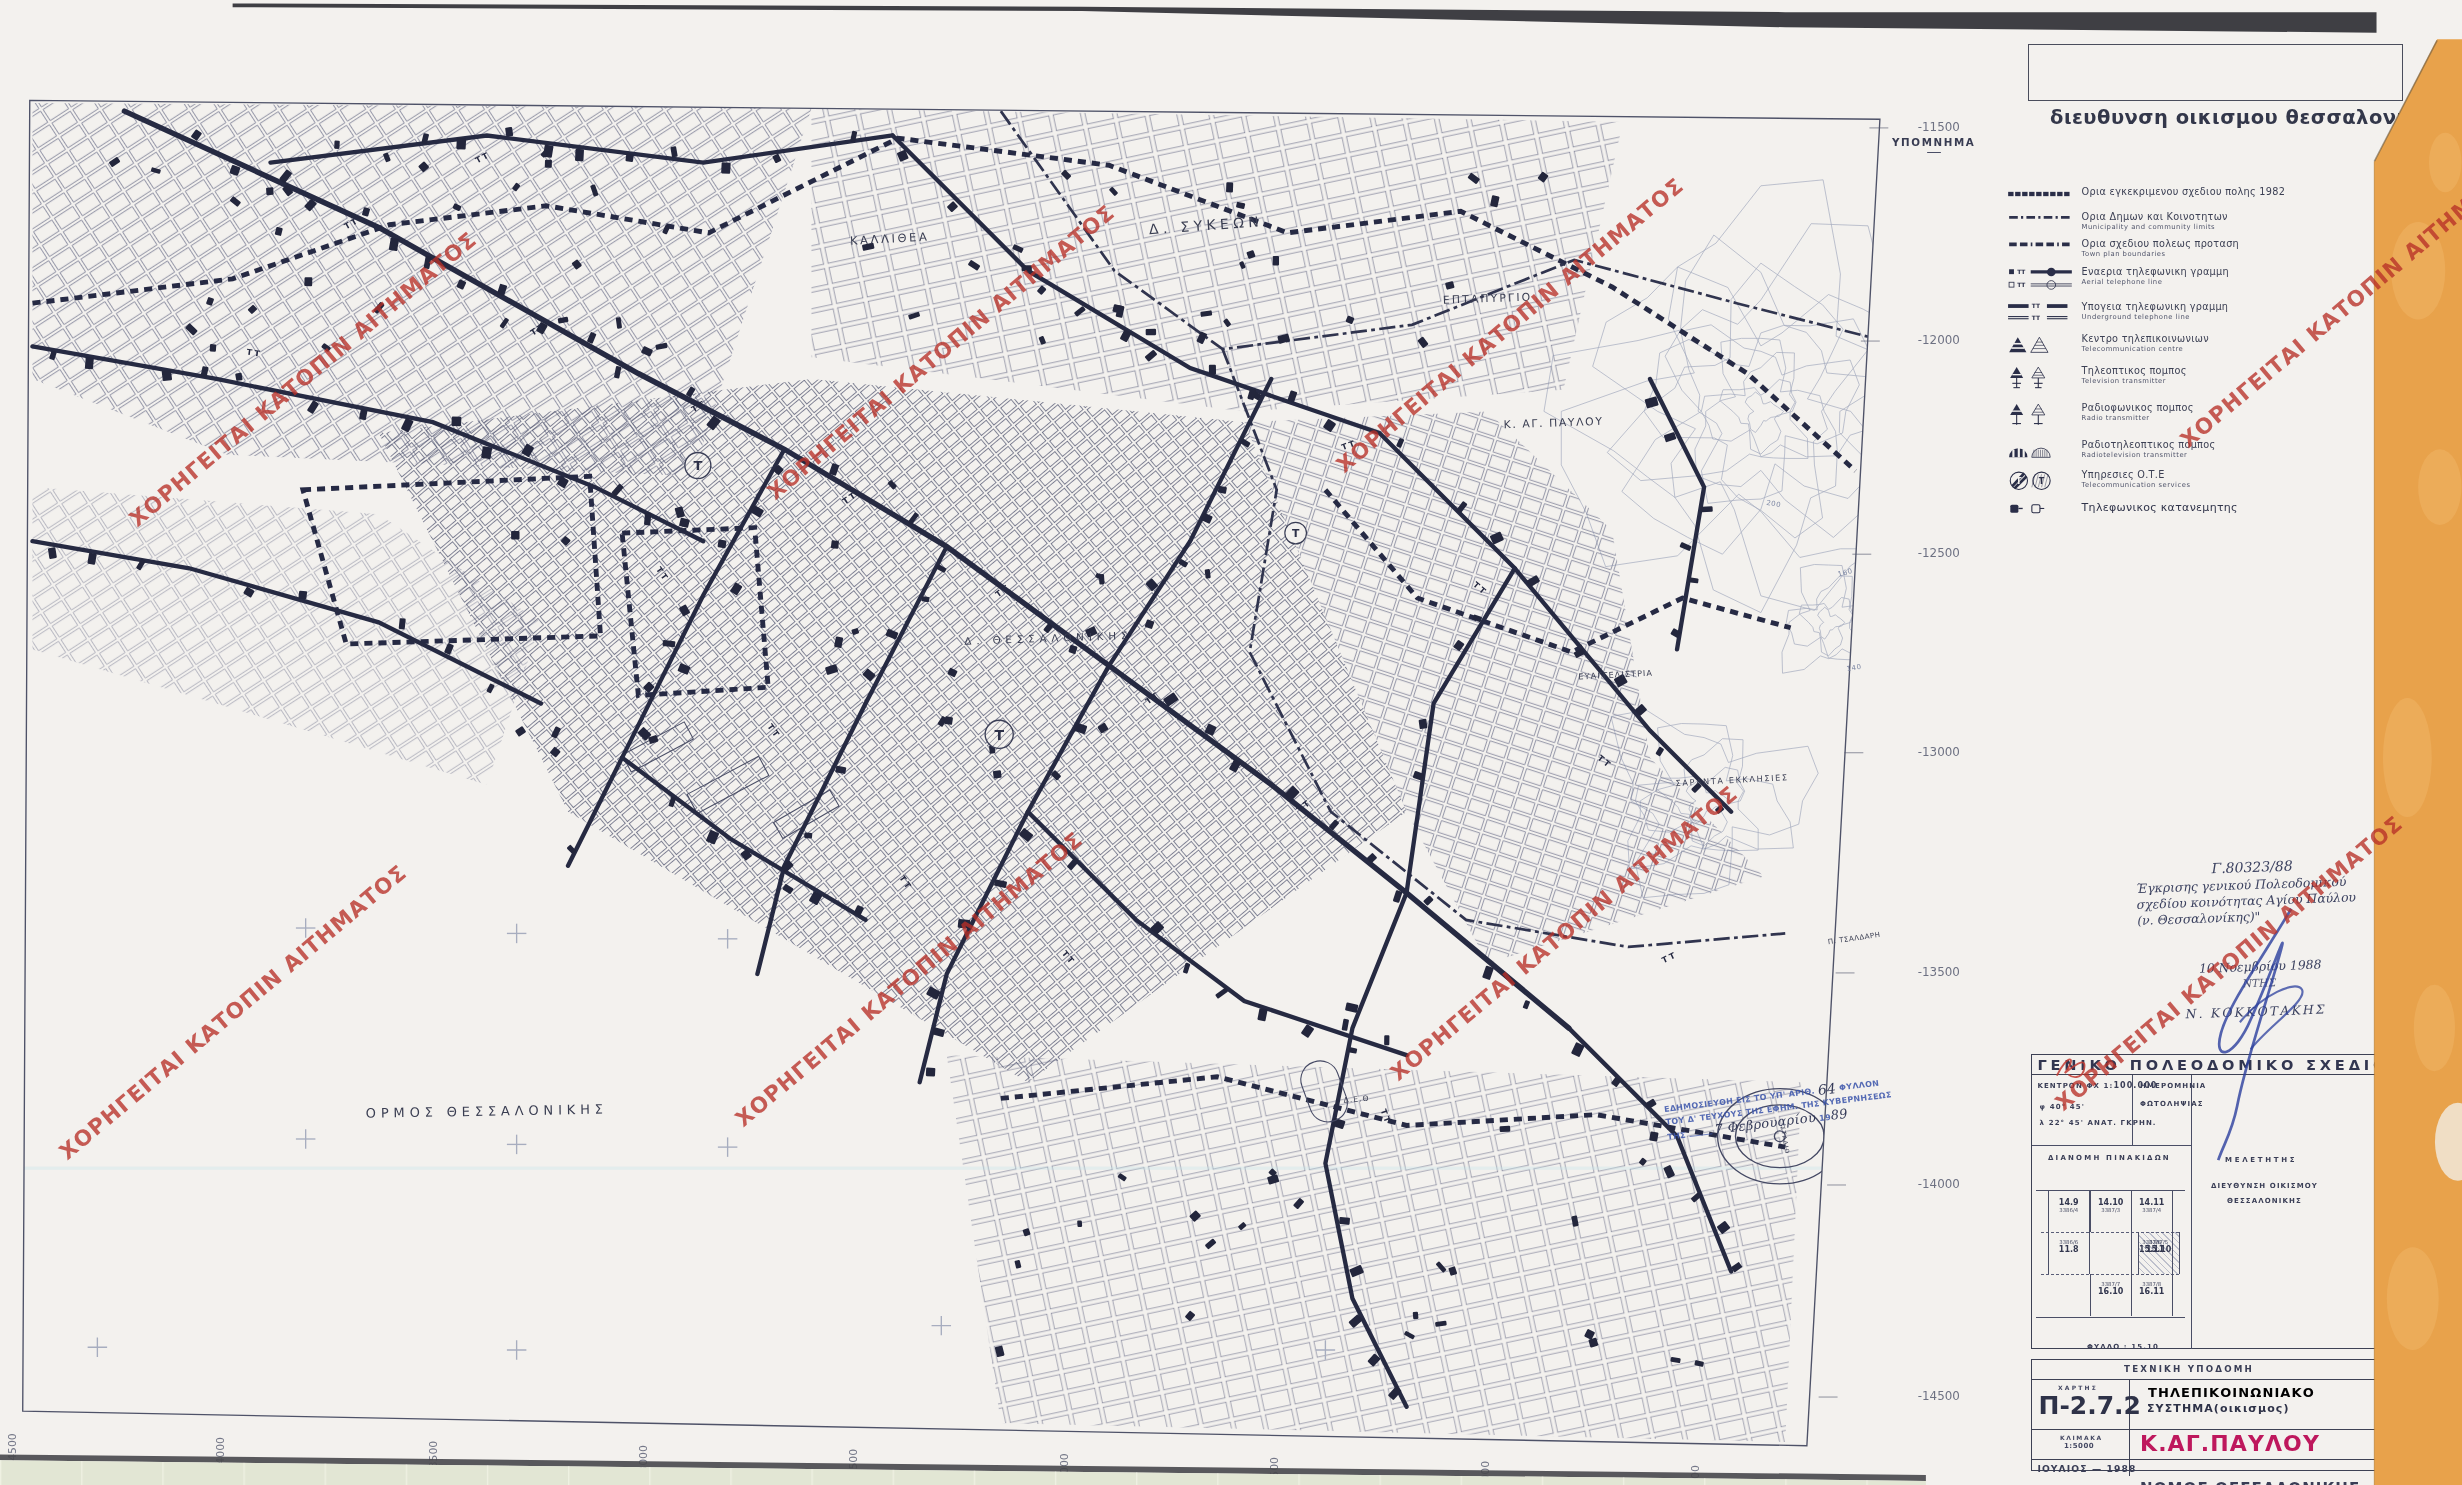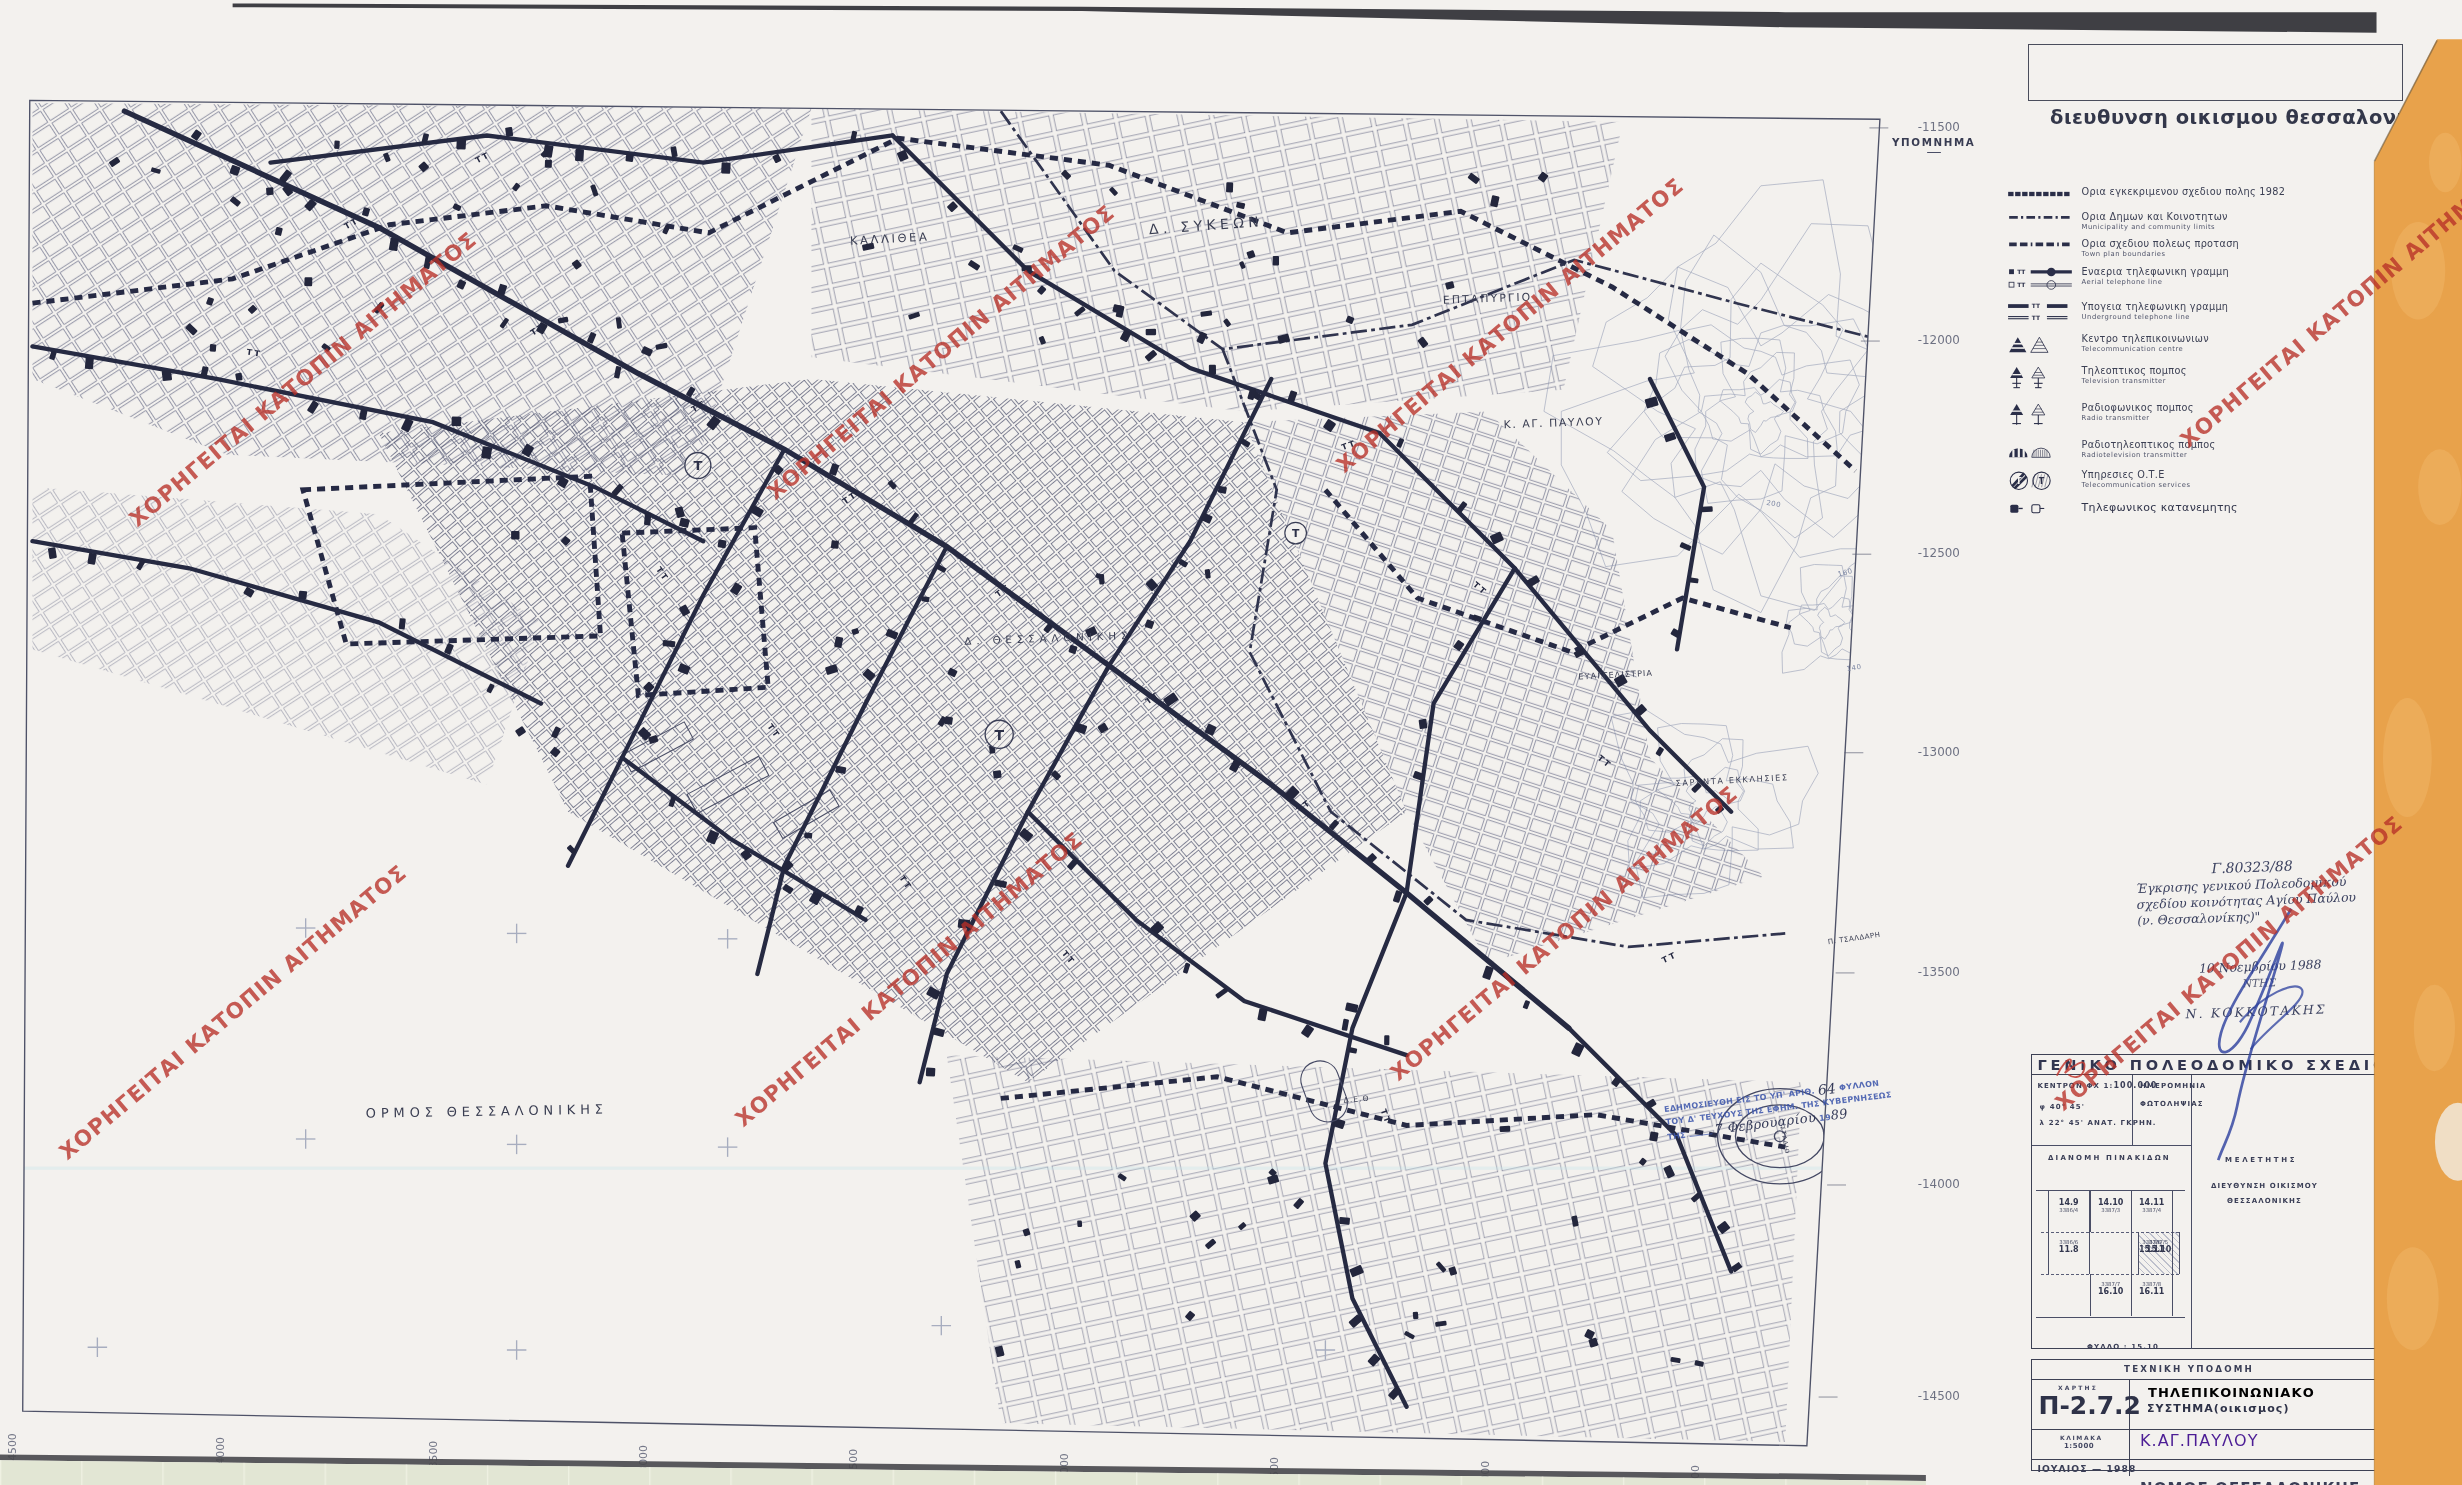--- a/index.html
+++ b/index.html
@@ -809,21 +809,21 @@
       <div class="bx" style="left:0;top:19px;width:375px;border-top:0.8px solid #3d4154"></div>
       <div class="bx" style="left:97px;top:19px;height:50px;border-left:0.8px solid #3d4154"></div>
       <div class="bx t-xs" style="left:26px;top:24px;letter-spacing:2.2px">ΧΑΡΤΗΣ</div>
       <div class="bx" style="left:6.5px;top:31px;font-size:25px;font-weight:bold;color:#2e3248">Π-2.7.2</div>
       <div class="bx t-sm" style="left:116px;top:25px;font-size:13px;letter-spacing:1.1px;color:#000000">ΤΗΛΕΠΙΚΟΙΝΩΝΙΑΚΟ</div>
       <div class="bx t-sm" style="left:115px;top:42px;font-size:11px;letter-spacing:1.1px;color:#2e3248">ΣΥΣΤΗΜΑ(οικισμος)</div>
       <div class="bx" style="left:0;top:69px;width:375px;border-top:0.8px solid #3d4154"></div>
       <div class="bx" style="left:97px;top:69px;height:47px;border-left:0.8px solid #3d4154"></div>
       <div class="bx t-xs" style="left:28px;top:74px;letter-spacing:1.6px">ΚΛΙΜΑΚΑ</div>
       <div class="bx t-xs" style="left:32px;top:82px;font-size:7px">1:5000</div>
-      <div class="bx" style="left:108px;top:71px;font-size:16px;font-weight:normal;color:#4c1d95;letter-spacing:1.1px">Κ.ΑΓ.ΠΑΥΛΟΥ</div>
+      <div class="bx" style="left:108px;top:71px;font-size:22px;font-weight:bold;color:#be185d;letter-spacing:1.1px">Κ.ΑΓ.ΠΑΥΛΟΥ</div>
       <div class="bx" style="left:0;top:99px;width:375px;border-top:0.8px solid #3d4154"></div>
       <div class="bx t-sm" style="left:5.4px;top:103px;font-size:9.2px">ΙΟΥΛΙΟΣ — 1988</div>
       <div class="bx t-sm" style="left:108px;top:120px;font-size:15px;letter-spacing:1.1px">ΝΟΜΟΣ ΘΕΣΣΑΛΟΝΙΚΗΣ</div>
     </div>
   </div>
 
   <svg class="red-scr" style="left:2051px;top:1049px" width="49" height="32" viewBox="0 0 90 60">
     <path d="M10,50 C30,8 50,12 25,45 C50,25 68,14 60,42 C55,55 40,55 32,48" stroke="#c23b32" stroke-width="3.5" fill="none" opacity=".85"></path>
   </svg>
 

